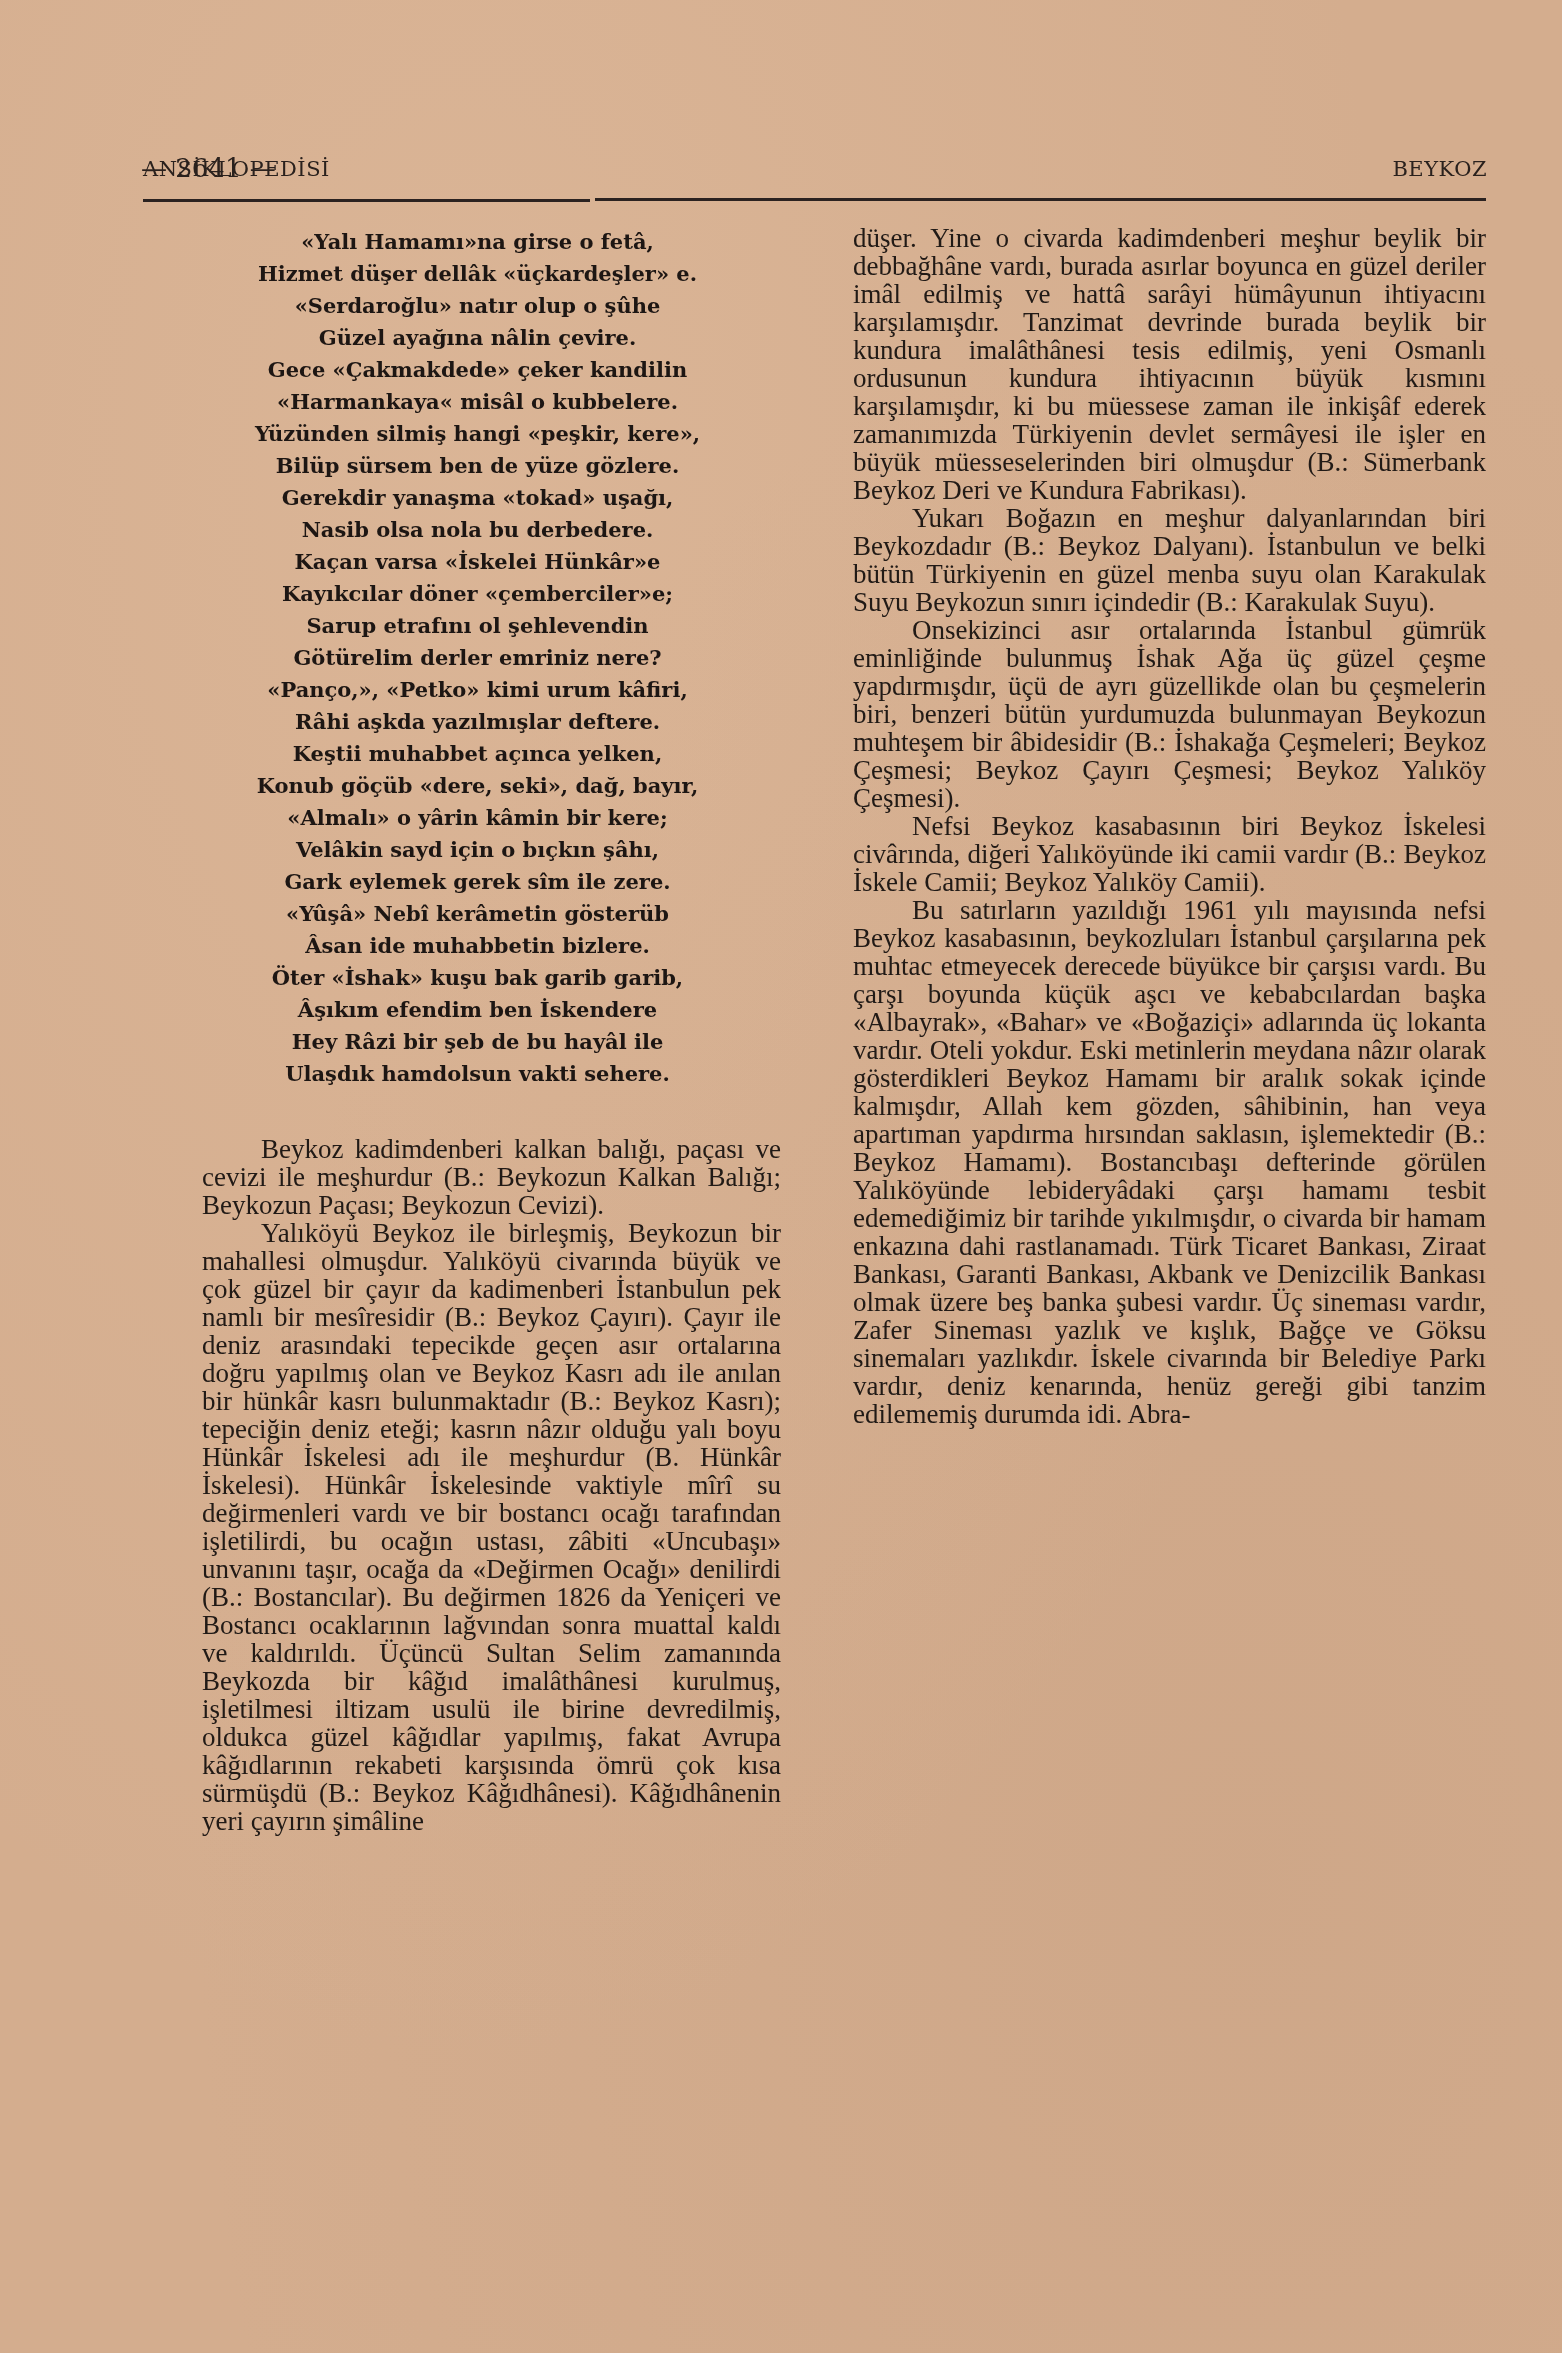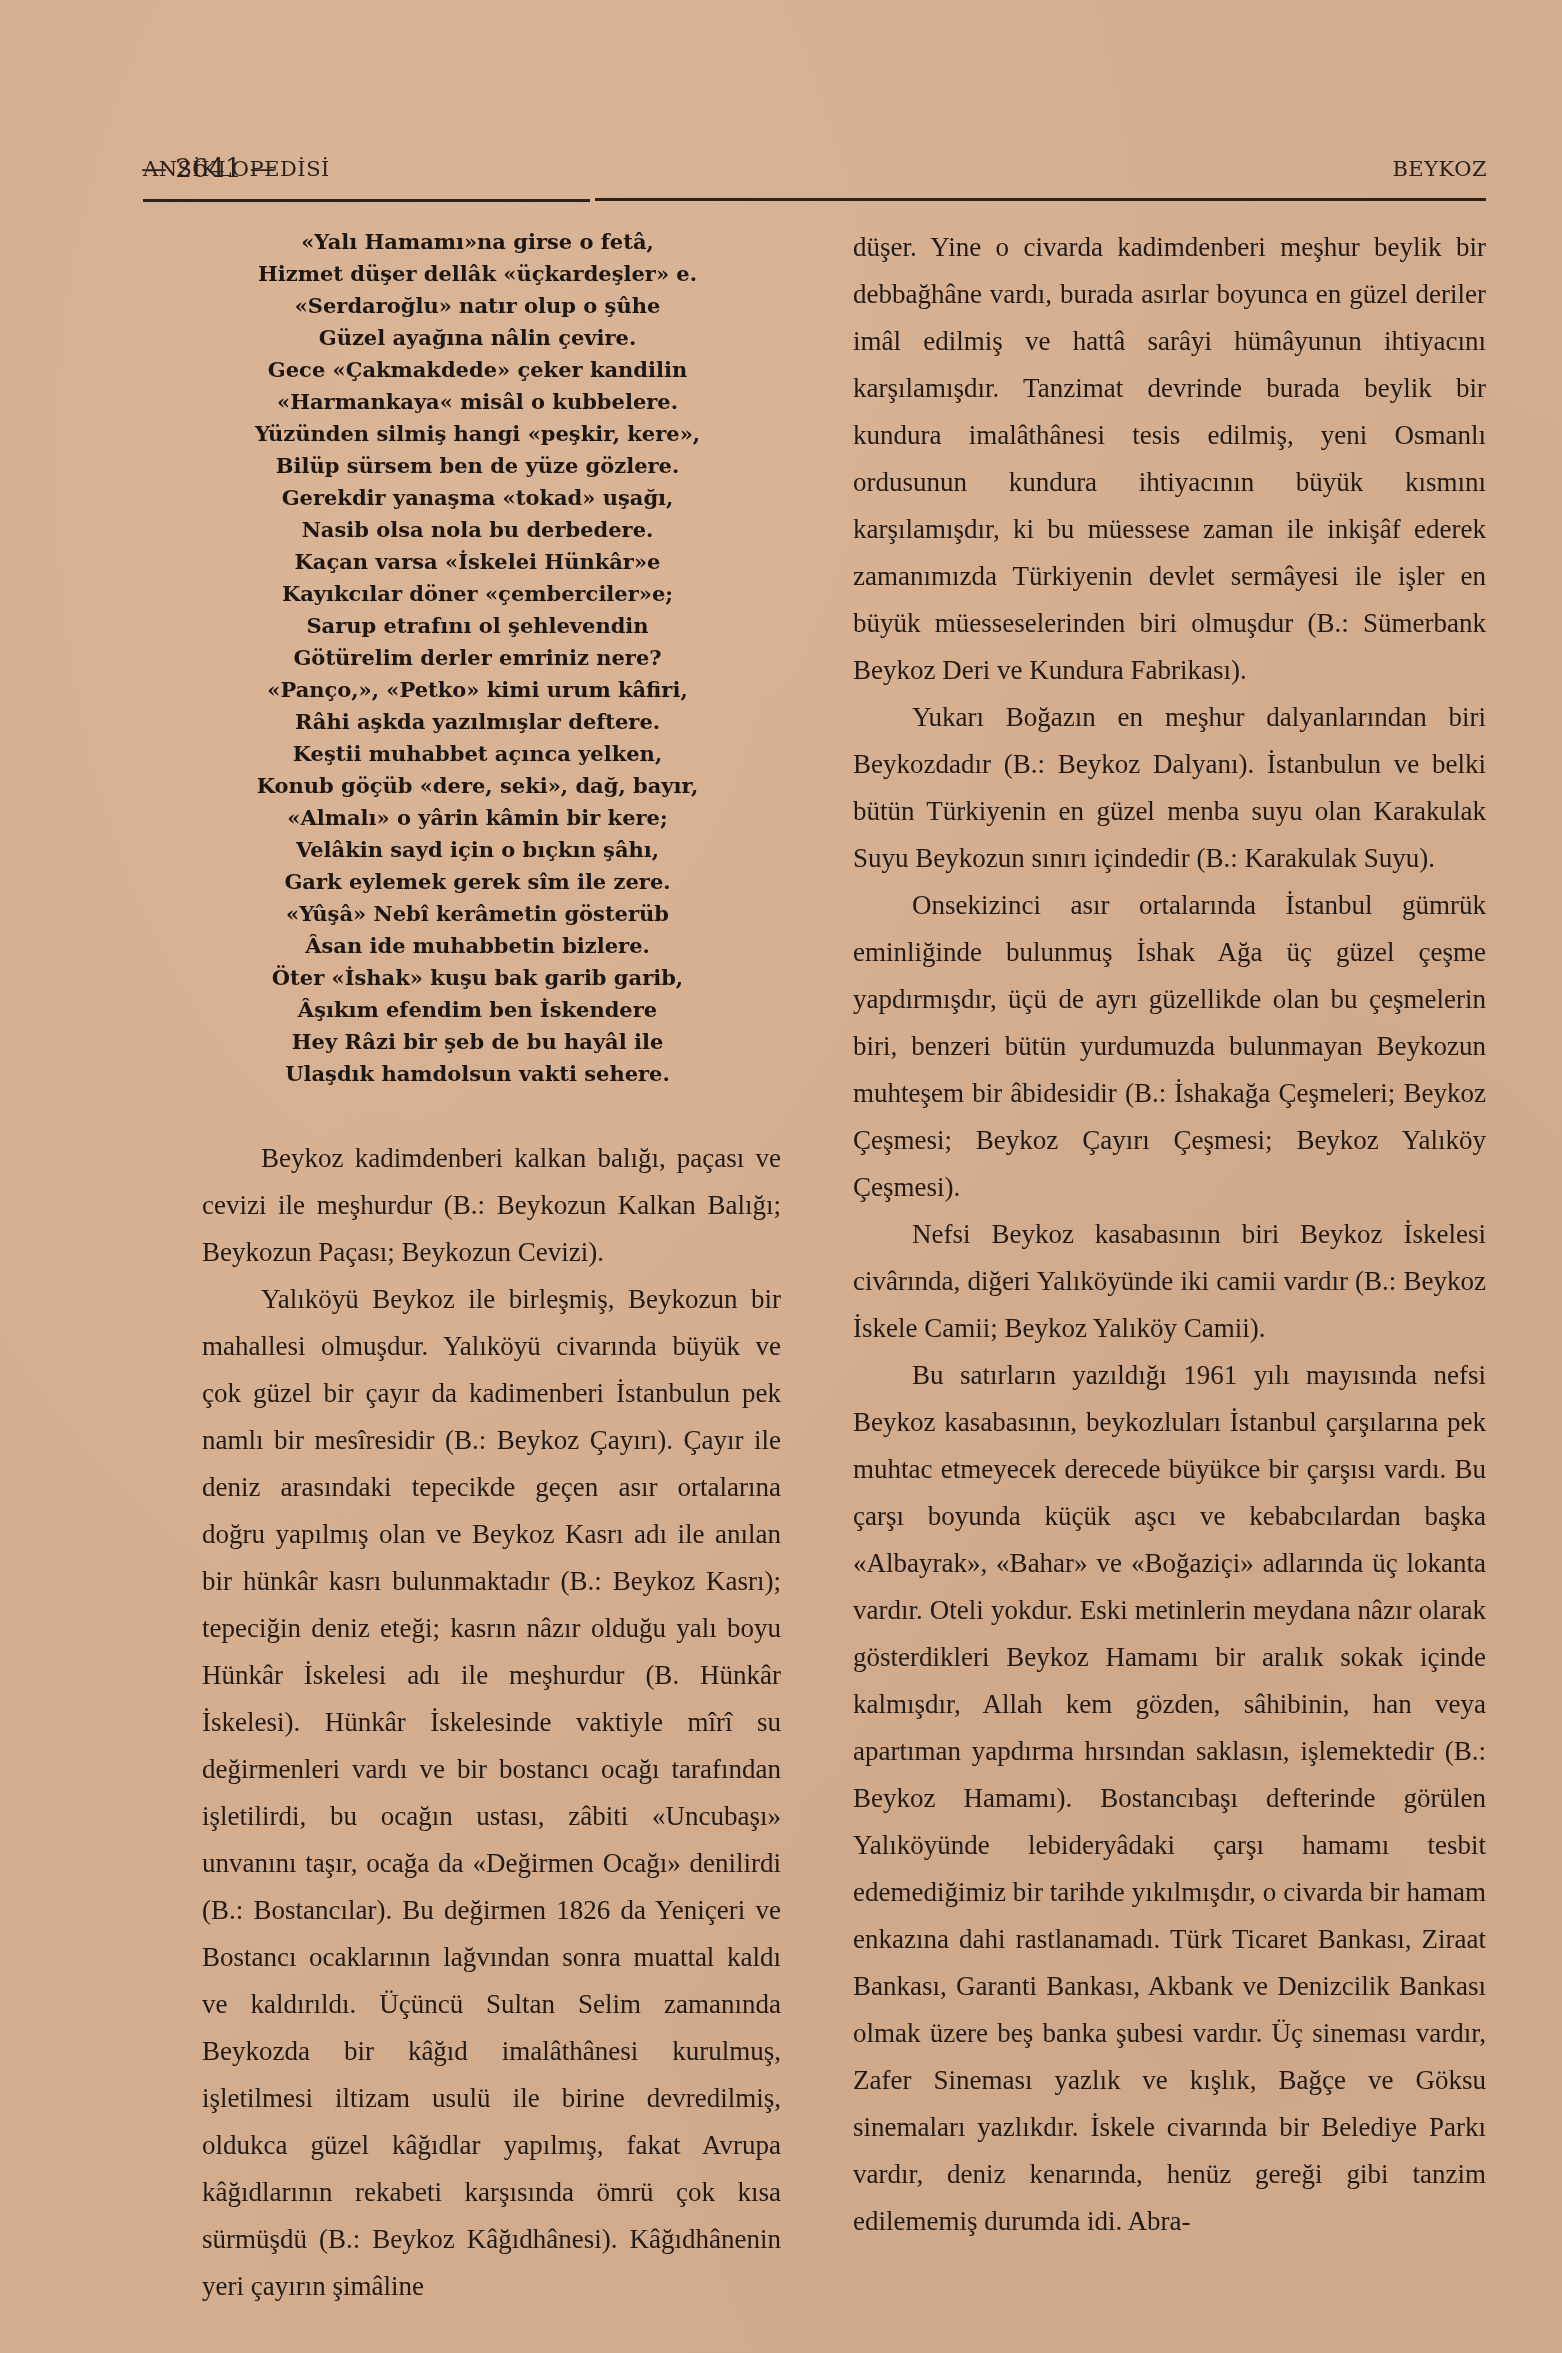--- a/index.html
+++ b/index.html
@@ -26,21 +26,21 @@
     font-family: "DejaVu Serif", serif; font-weight: bold;
     font-size: 21px; line-height: 32px; color: #1d1613;
     white-space: nowrap;
     text-align: center;
   }
   .poem div { height: 32px; }
 
   .col {
     position: absolute;
     font-family: "Liberation Serif", serif;
-    font-size: 27px; line-height: 47px; color: #211a16;
+    font-size: 27px; line-height: 28px; color: #211a16;
     text-align: justify;
   }
   .col p { margin: 0; text-indent: 0; }
   .col p.indent { text-indent: 59px; }
   .col-left { top: 1135px; left: 202px; width: 579px; }
   .col-right { top: 224px; left: 853px; width: 633px; }
 </style>
 </head>
 <body>
 

